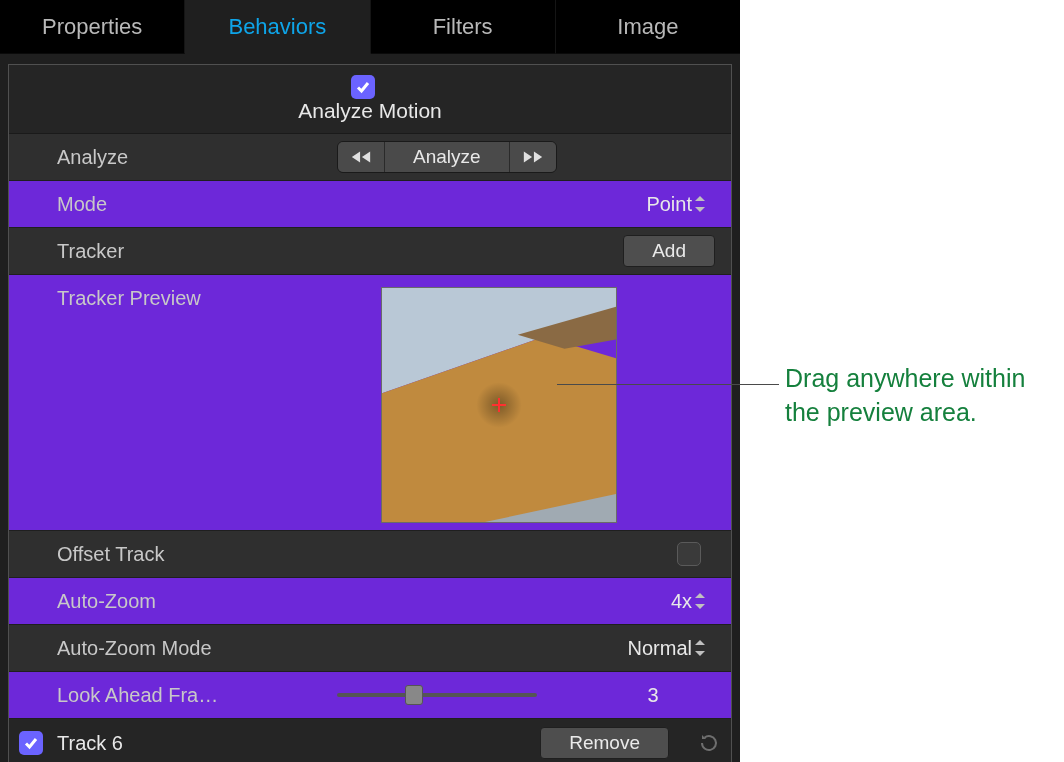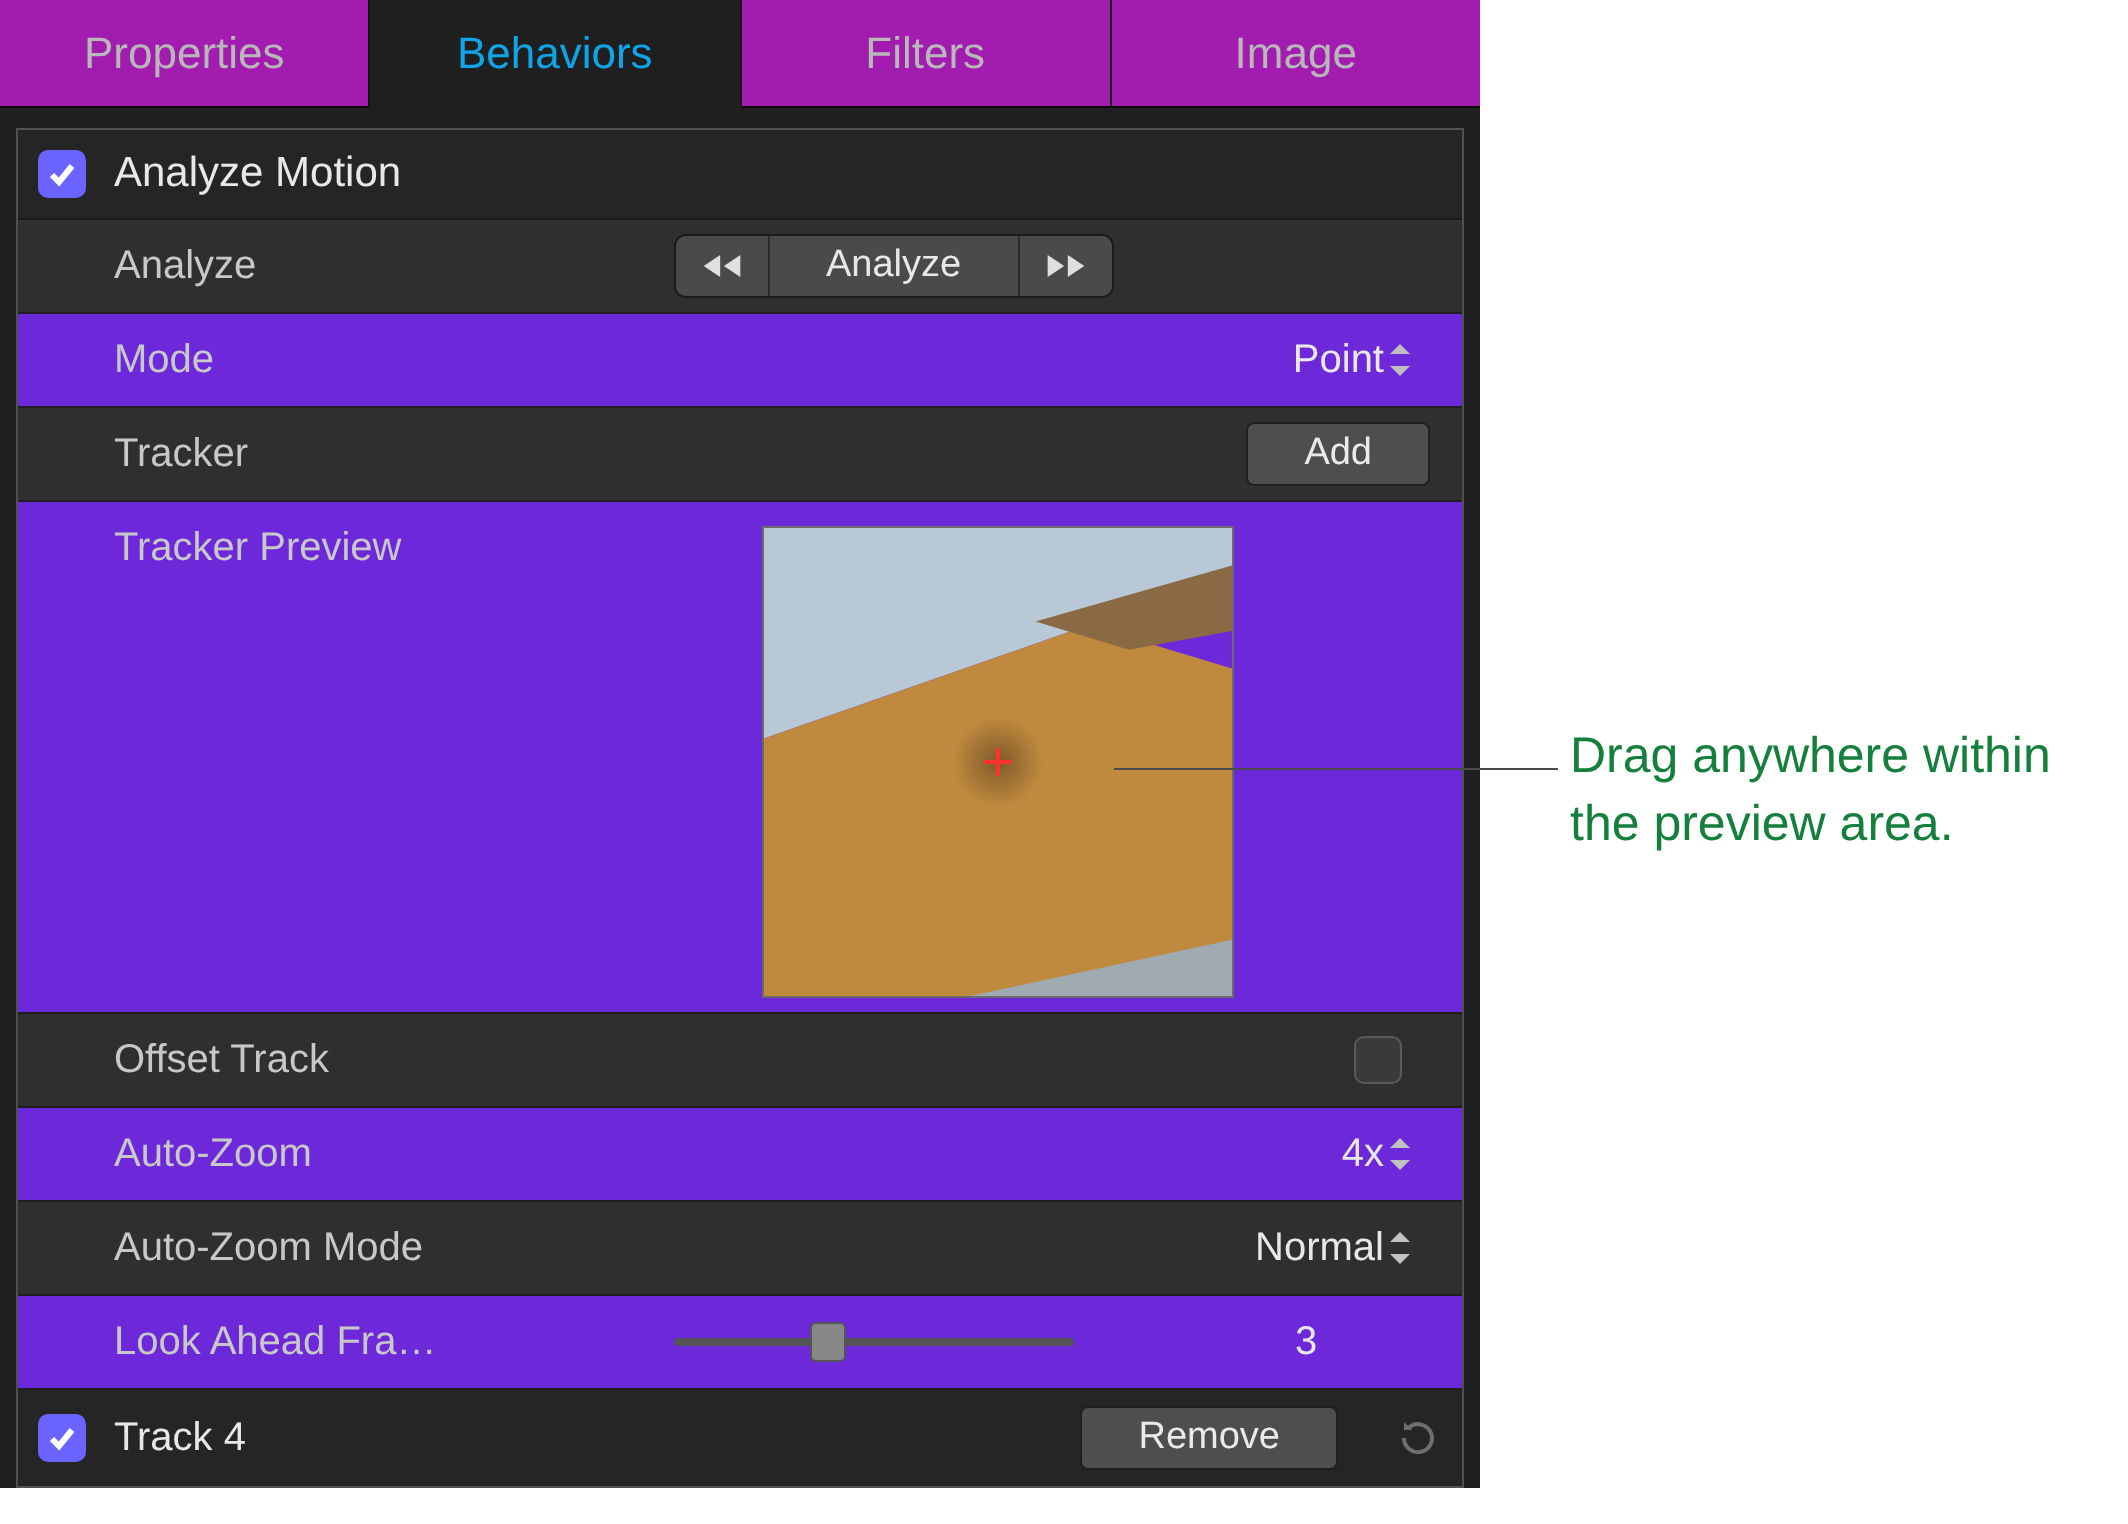--- a/index.html
+++ b/index.html
@@ -25,21 +25,21 @@
       height: 54px;
       background: #252525;
     }
     .tab {
       flex: 1;
       display: flex;
       align-items: center;
       justify-content: center;
       font-size: 22px;
       color: #b8b8b8;
-      background: #a21caf;
+      background: #000000;
       border-right: 1px solid #151515;
       border-bottom: 1px solid #0a0a0a;
       cursor: pointer;
     }
     .tab.active {
       color: #0ea5e9;
       background: #1f1f1f;
       border-bottom: 1px solid #1f1f1f;
     }
     .tab:last-child {
@@ -50,20 +50,21 @@
       margin: 8px;
       margin-top: 10px;
       background: #252525;
     }
     .section-header {
       display: flex;
       align-items: center;
       padding: 10px 10px;
       background: #252525;
       border-bottom: 1px solid #1a1a1a;
+      flex-direction: column;
     }
     .checkbox {
       width: 24px;
       height: 24px;
       border-radius: 5px;
       background: #6b63ff;
       display: flex;
       align-items: center;
       justify-content: center;
       margin-right: 14px;
@@ -420,21 +421,21 @@
         <div class="value-display">3</div>
       </div>
     </div>
 
     <div class="footer-row">
       <div class="checkbox">
         <svg viewBox="0 0 16 16">
             <path d="M3 8.5 L6.5 12 L13 4"></path>
           </svg>
       </div>
-      <div class="footer-label">Track 4</div>
+      <div class="footer-label">Track 6</div>
       <div class="footer-spacer"></div>
       <div class="btn-pill">Remove</div>
       <div class="reset-icon">
         <svg viewBox="0 0 24 24">
           <path d="M5 12 a7 7 0 1 0 2.5 -5.3"></path>
           <path d="M5 4 L5 8 L9 8" fill="#aaa" stroke="none"></path>
         </svg>
       </div>
     </div>
   </div>

